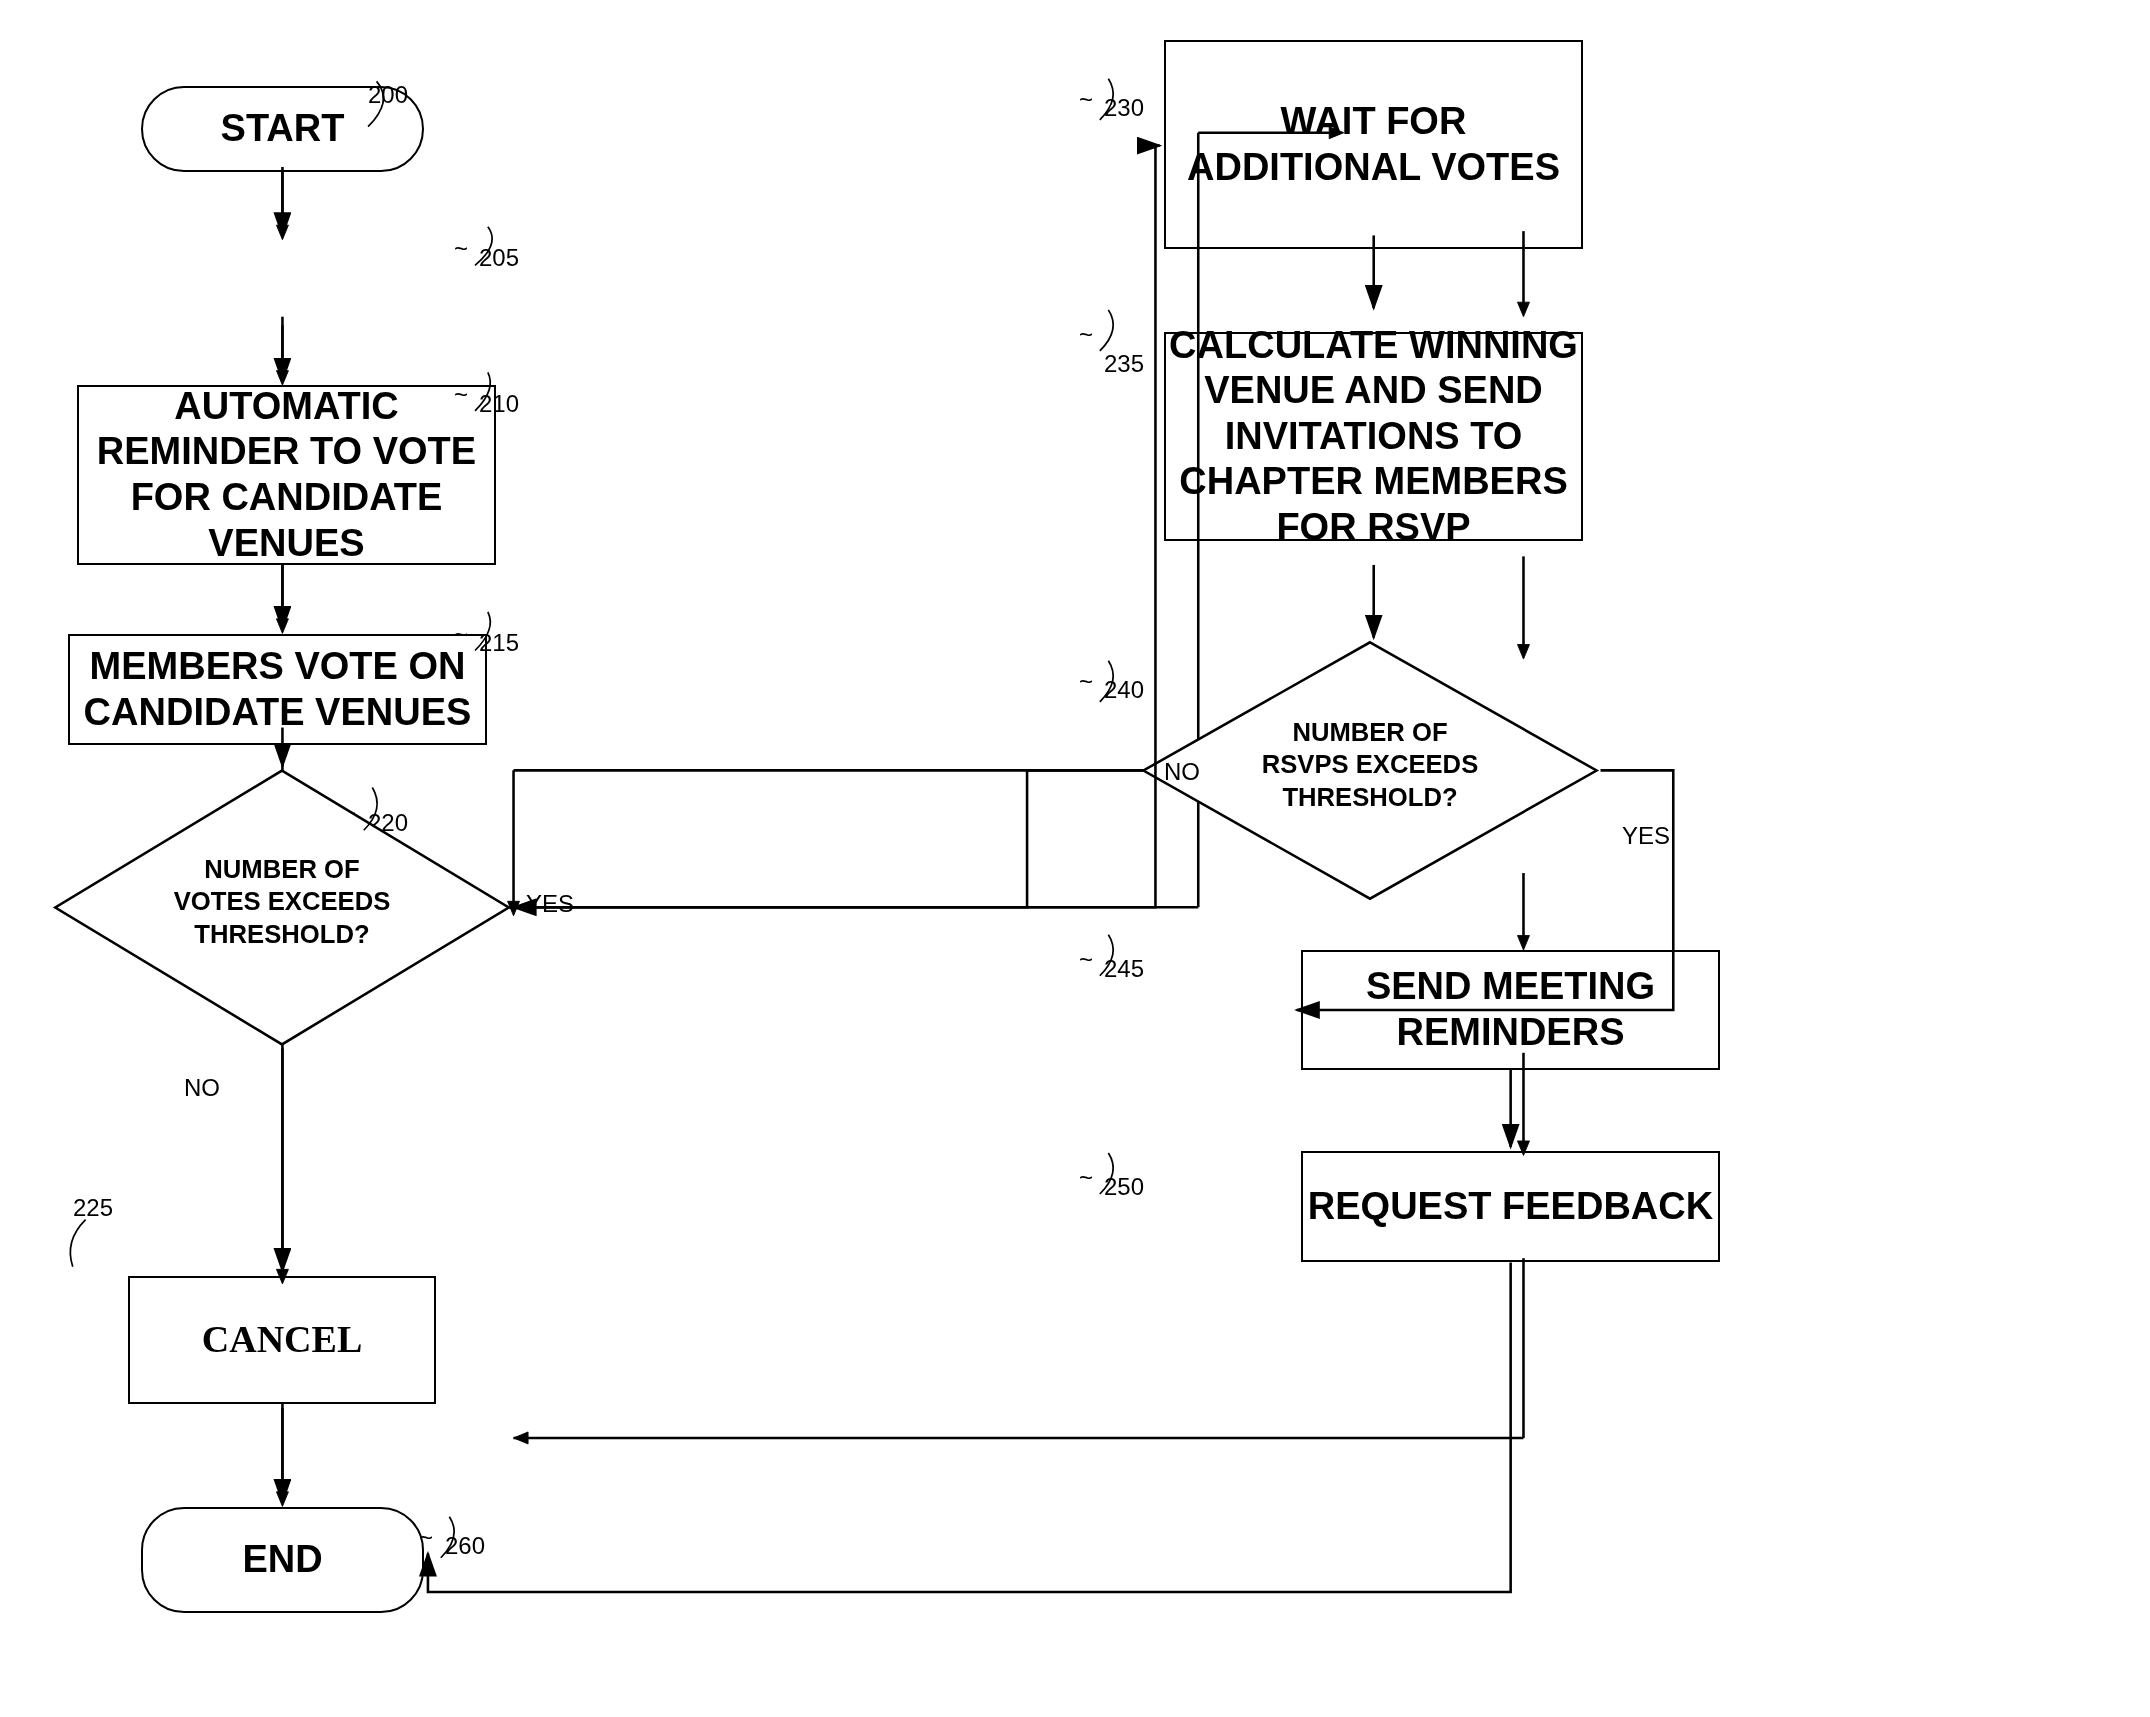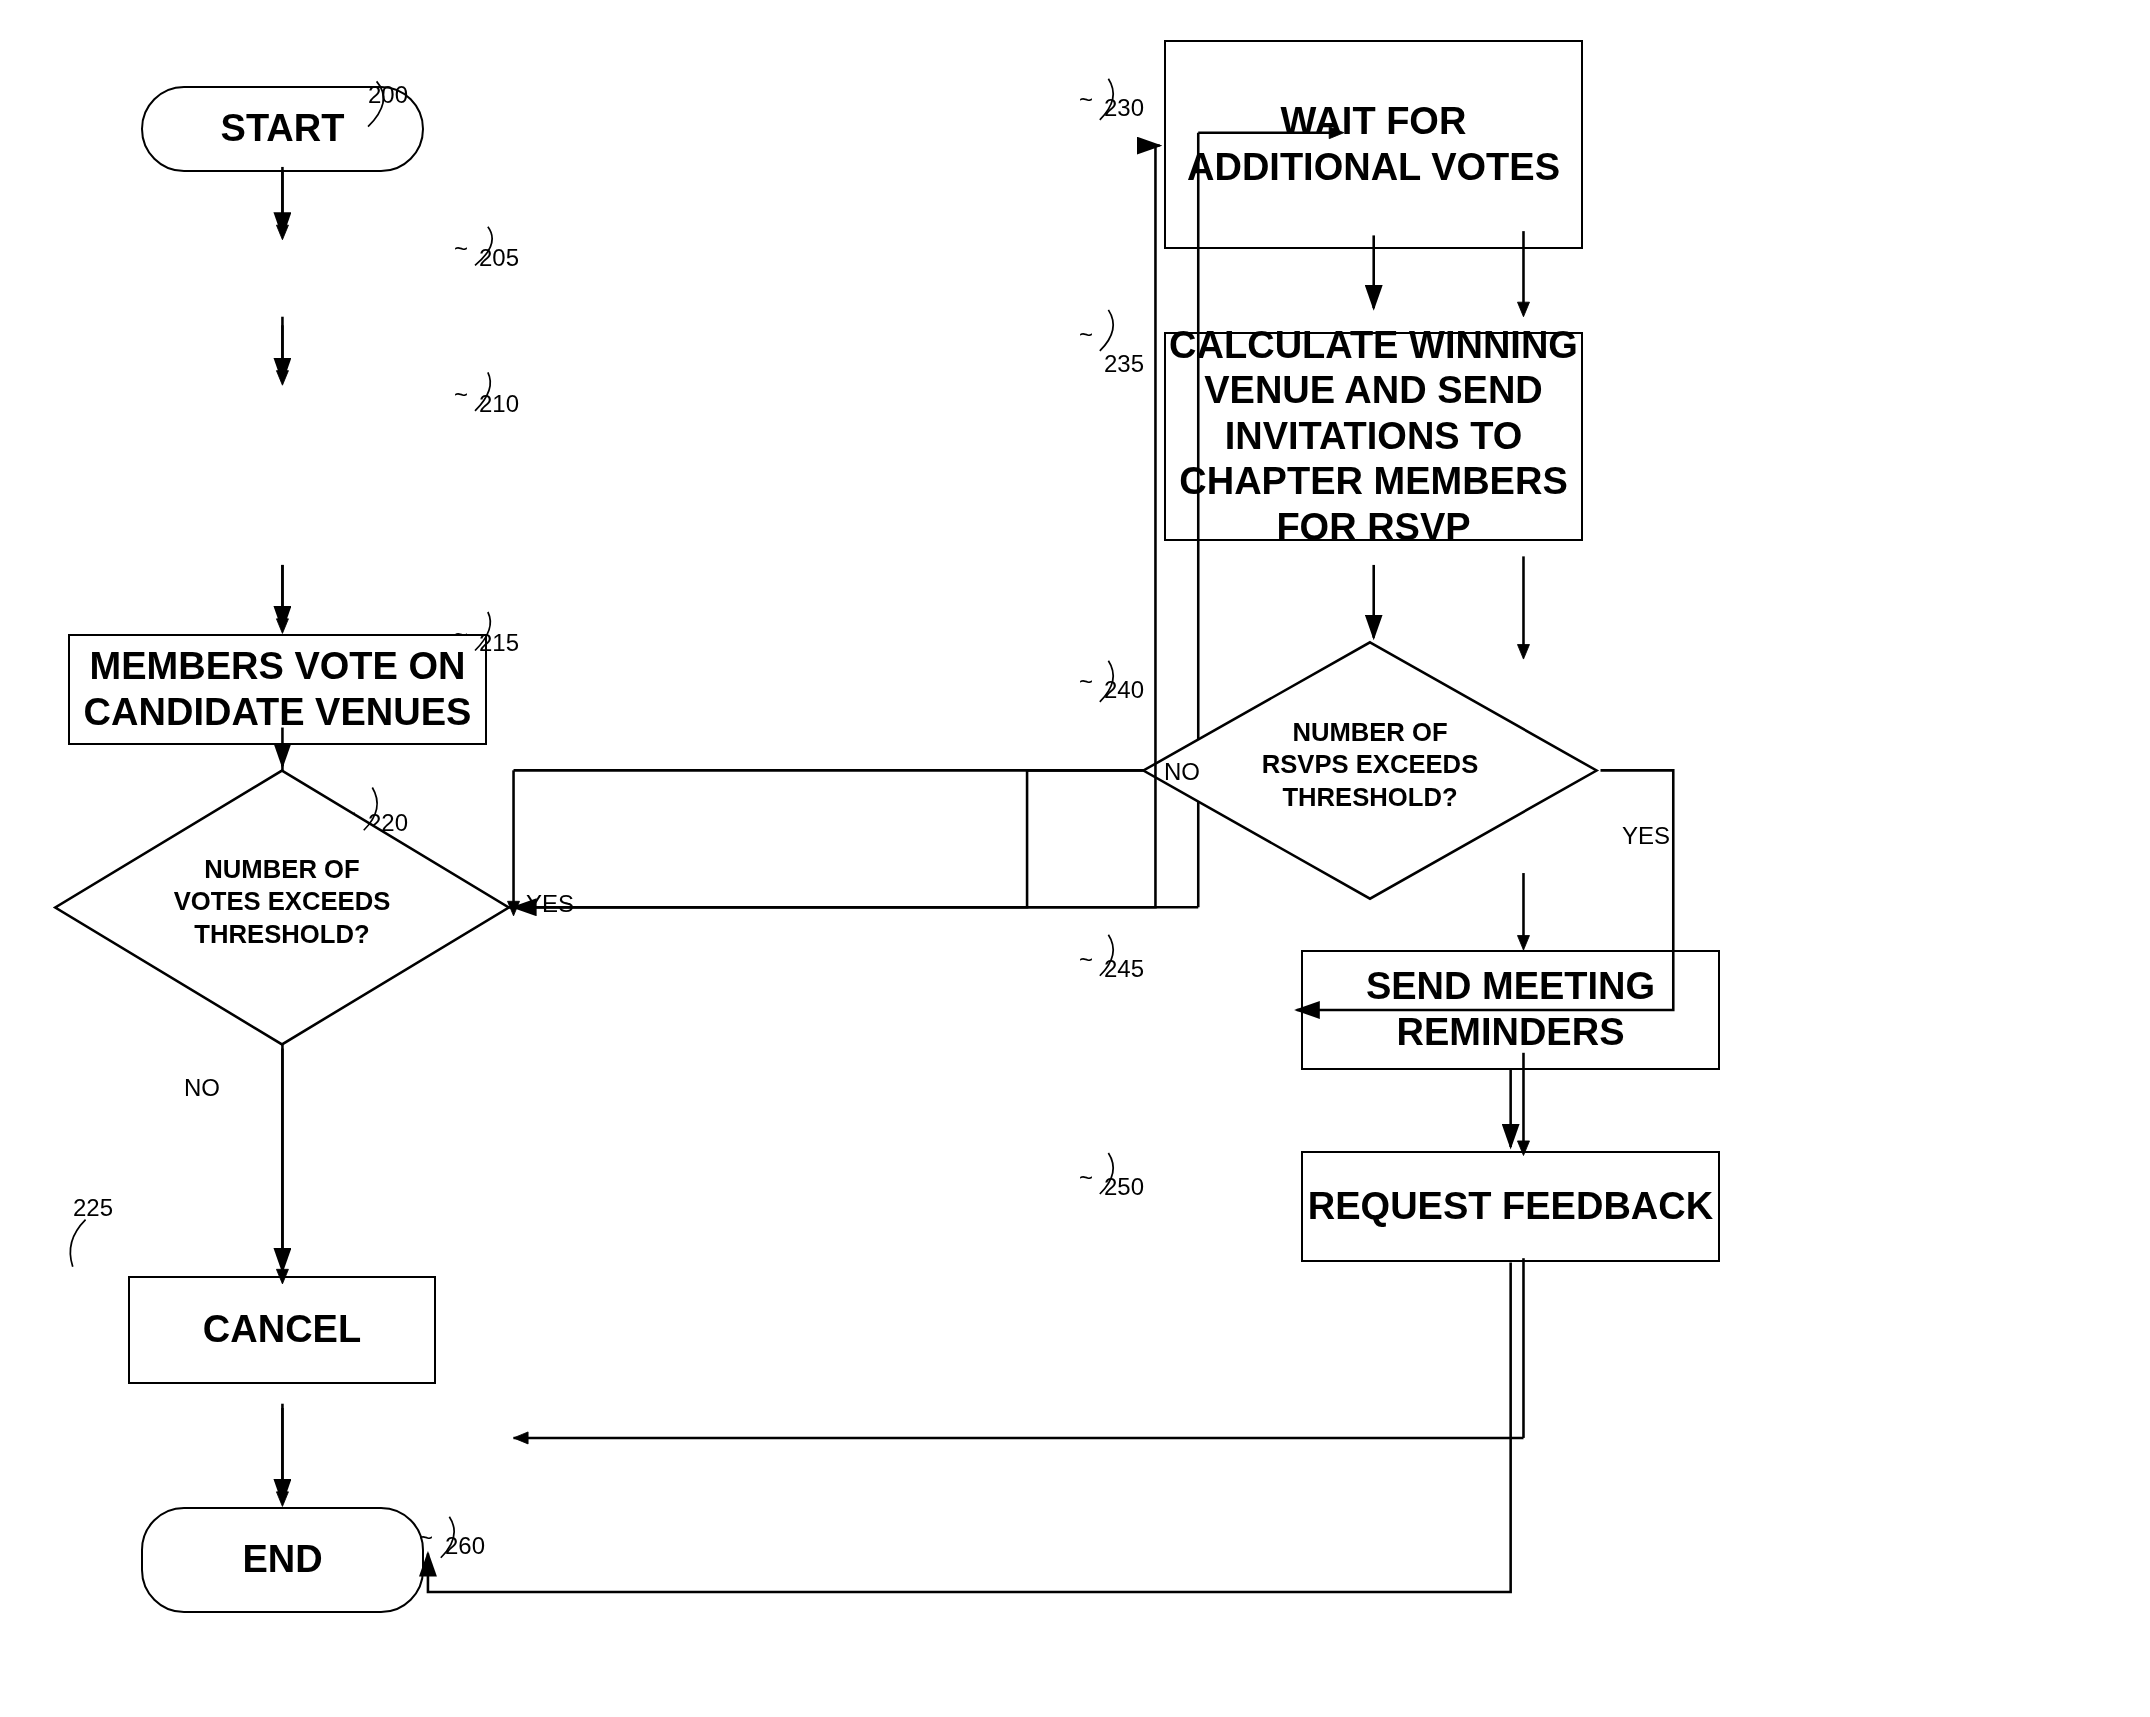--- a/index.html
+++ b/index.html
@@ -121,20 +121,23 @@
     <span>START</span>
   </div>
 
   <div class="label-text" style="left:479px; top:244px;">205</div>
   <div class="label-text" style="left:454px; top:235px;">~</div>
 
 
   <div class="label-text" style="left:479px; top:390px;">210</div>
   <div class="label-text" style="left:454px; top:381px;">~</div>
 
+  <div class="node rect" style="left:77px; top:385px; width:419px; height:180px;">
+    <span>AUTOMATIC REMINDER TO VOTE FOR CANDIDATE VENUES</span>
+  </div>
 
   <div class="label-text" style="left:479px; top:629px;">215</div>
   <div class="label-text" style="left:454px; top:621px;">~</div>
 
   <div class="node rect" style="left:68px; top:634px; width:419px; height:111px;">
     <span>MEMBERS VOTE ON CANDIDATE VENUES</span>
   </div>
 
   <div class="label-text" style="left:368px; top:809px;">220</div>
   <div class="label-text" style="left:342px; top:800px;">~</div>
@@ -145,21 +148,21 @@
     <text x="270" y="168" text-anchor="middle" font-size="30" font-family="Arial" font-weight="bold">VOTES EXCEEDS</text>
     <text x="270" y="206" text-anchor="middle" font-size="30" font-family="Arial" font-weight="bold">THRESHOLD?</text>
   </svg>
 
   <div class="label-text" style="left:526px; top:890px;">YES</div>
 
   <div class="label-text" style="left:184px; top:1074px;">NO</div>
 
   <div class="label-text" style="left:73px; top:1194px;">225</div>
 
-  <div class="node rect" style="left:128px; top:1276px; width:308px; height:108px;">
+  <div class="node rect" style="left:128px; top:1276px; width:308px; height:128px;font-family:Liberation Serif, serif;">
     <span>CANCEL</span>
   </div>
 
   <div class="node rounded-rect" style="left:141px; top:1507px; width:283px; height:106px;">
     <span>END</span>
   </div>
 
   <div class="label-text" style="left:445px; top:1532px;">260</div>
   <div class="label-text" style="left:419px; top:1524px;">~</div>
 

